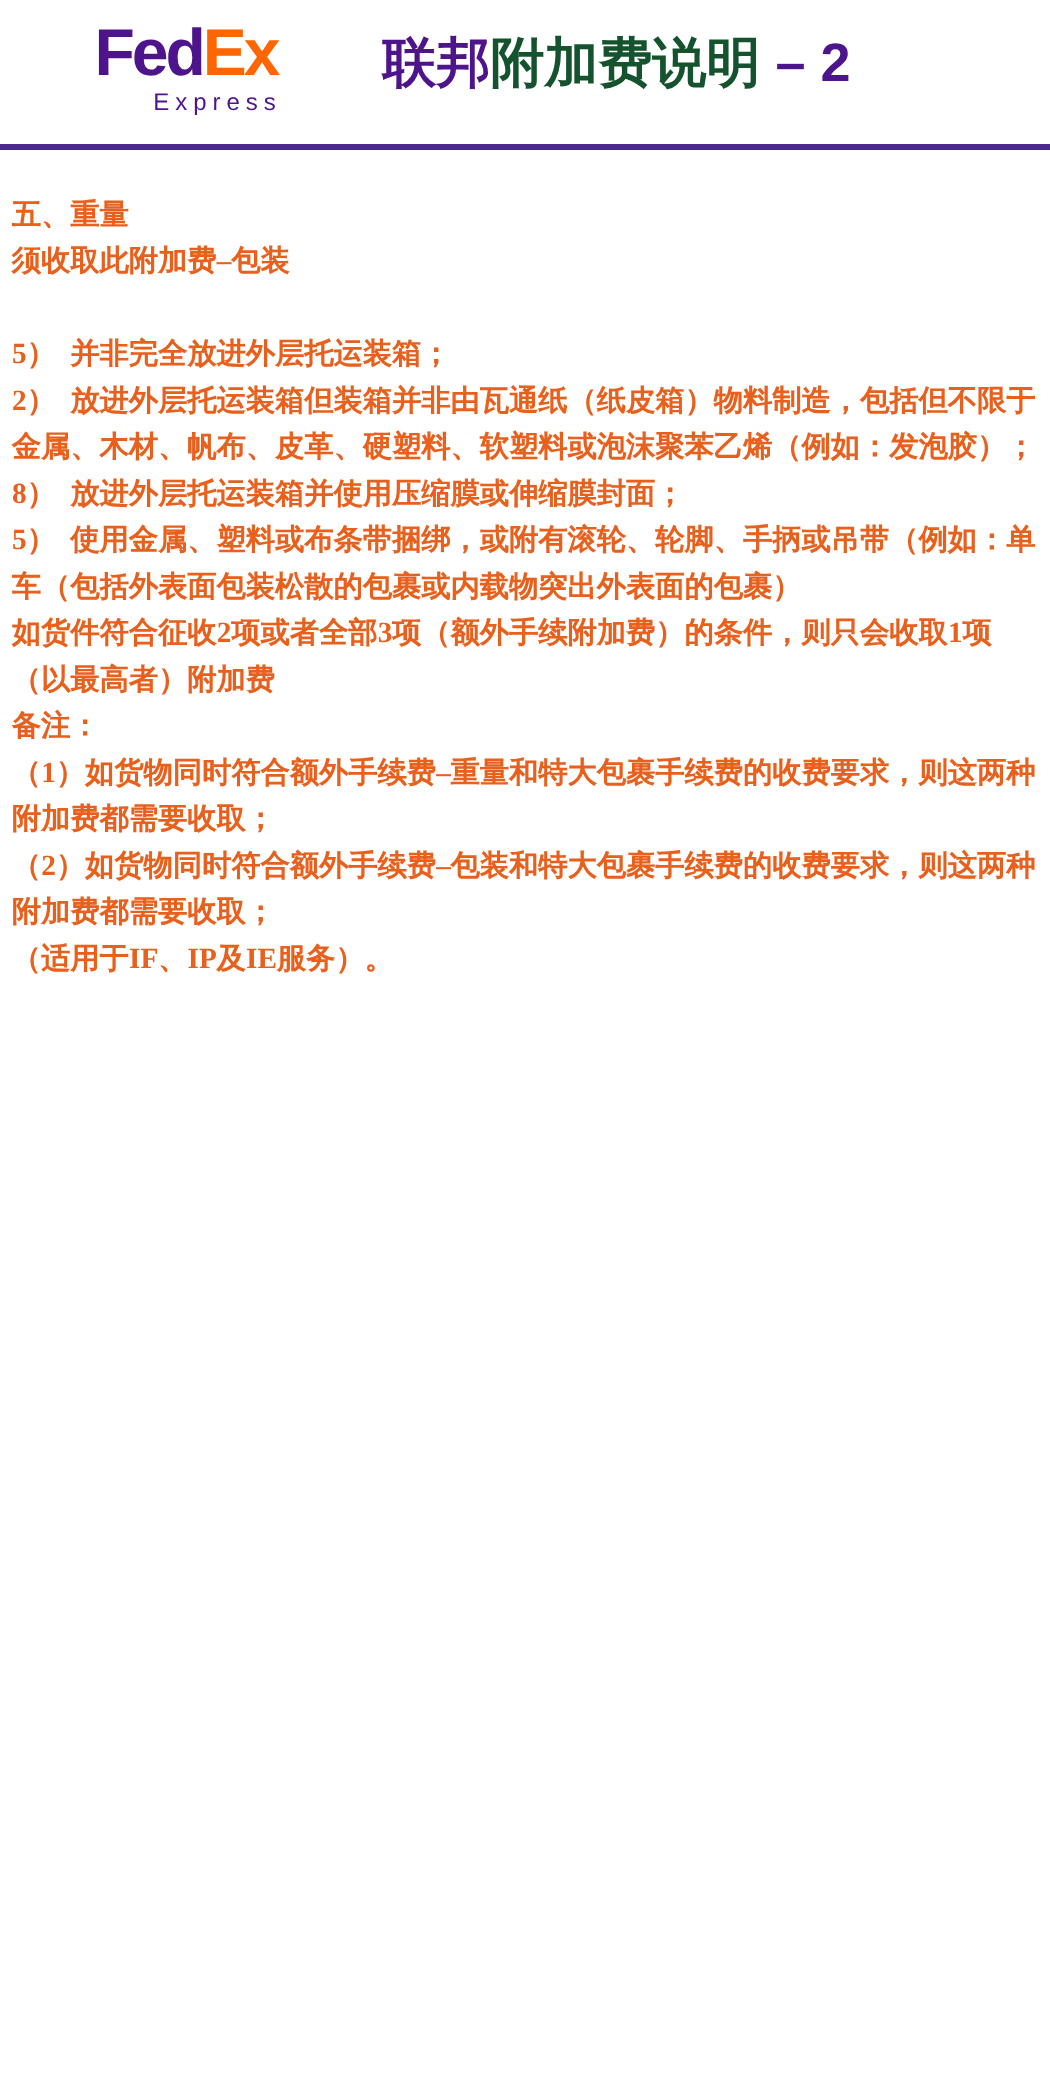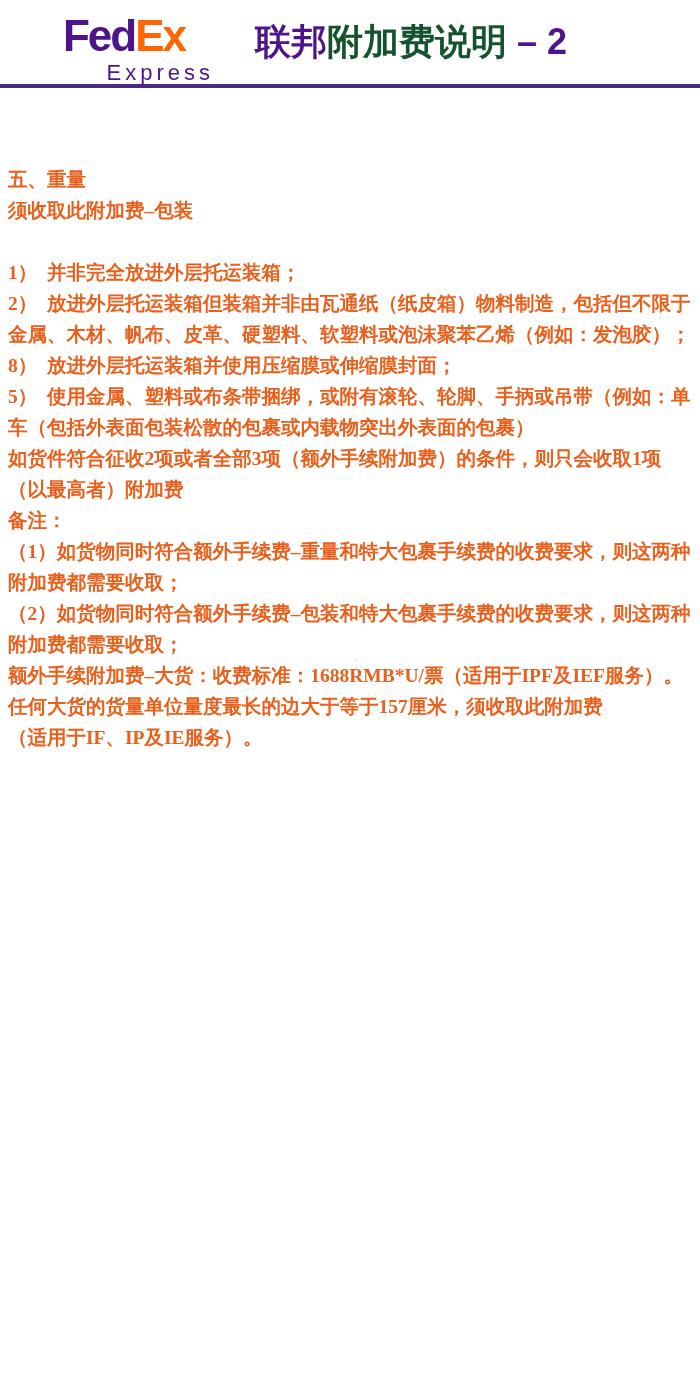--- a/index.html
+++ b/index.html
@@ -11,21 +11,21 @@
     width: 700px;
     height: 1400px;
     font-family: "Liberation Serif", "DejaVu Serif", serif;
     color: #e8601c;
     overflow: hidden;
   }
 
   
   .header {
     position: relative;
-    height: 88px;
+    height: 100px;
     border-bottom: 4px solid #4b2a8a;
     box-sizing: border-box;
   }
   .logo {
     position: absolute;
     left: 34px;
     top: 14px;
     width: 180px;
     text-align: center;
     font-family: "Liberation Sans", "DejaVu Sans", sans-serif;
@@ -34,25 +34,25 @@
     font-size: 44px;
     font-weight: bold;
     letter-spacing: -2px;
     line-height: 44px;
     white-space: nowrap;
   }
   .logo-fed { color: #4d148c; }
   .logo-ex { color: #ff6600; }
   .logo-sub {
     color: #4d148c;
-    font-size: 22px;
+    font-size: 16px;
     letter-spacing: 4px;
     margin-top: 2px;
     margin-left: 42px;
-    text-align: right;
+    text-align: center;
     font-weight: normal;
   }
   .header-title {
     position: absolute;
     left: 255px;
     top: 18px;
     font-size: 36px;
     font-weight: bold;
     white-space: nowrap;
     font-family: "Liberation Sans", "DejaVu Sans", sans-serif;
@@ -61,21 +61,20 @@
   .t-orange { color: #14532d; }
   .t-dash { color: #4d148c; }
 
   
   .content {
     padding: 28px 8px 0 8px;
     font-size: 19.5px;
     font-weight: bold;
     line-height: 31px;
     letter-spacing: 0px;
-    margin-top: 48px;
   }
   .line {
     white-space: pre-wrap;
     word-break: break-all;
   }
   .blank {
     height: 31px;
   }
 </style>
 </head>
@@ -86,23 +85,22 @@
     <div class="logo-word"><span class="logo-fed">Fed</span><span class="logo-ex">Ex</span></div>
     <div class="logo-sub">Express</div>
   </div>
   <div class="header-title"><span class="t-purple">联邦</span><span class="t-orange">附加费说明</span><span class="t-dash"> – 2</span></div>
 </div>
 
 <div class="content">
   <div class="line">五、重量</div>
   <div class="line">须收取此附加费–包装</div>
   <div class="blank"></div>
-  <div class="line">1）  并非完全放进外层托运装箱；</div>
+  <div class="line">5）  并非完全放进外层托运装箱；</div>
   <div class="line">2）  放进外层托运装箱但装箱并非由瓦通纸（纸皮箱）物料制造，包括但不限于金属、木材、帆布、皮革、硬塑料、软塑料或泡沫聚苯乙烯（例如：发泡胶）；</div>
   <div class="line">8）  放进外层托运装箱并使用压缩膜或伸缩膜封面；</div>
   <div class="line">5）  使用金属、塑料或布条带捆绑，或附有滚轮、轮脚、手抦或吊带（例如：单车（包括外表面包装松散的包裹或内载物突出外表面的包裹）</div>
   <div class="line">如货件符合征收2项或者全部3项（额外手续附加费）的条件，则只会收取1项（以最高者）附加费</div>
   <div class="line">备注：</div>
   <div class="line">（1）如货物同时符合额外手续费–重量和特大包裹手续费的收费要求，则这两种附加费都需要收取；</div>
   <div class="line">（2）如货物同时符合额外手续费–包装和特大包裹手续费的收费要求，则这两种附加费都需要收取；</div>
-  <div class="line">额外手续附加费–大货：收费标准：1688RMB*U/票（适用于IPF及IEF服务）。任何大货的货量单位量度最长的边大于等于157厘米，须收取此附加费</div>
   <div class="line">（适用于IF、IP及IE服务）。</div>
 </div>
 
 </body></html>

